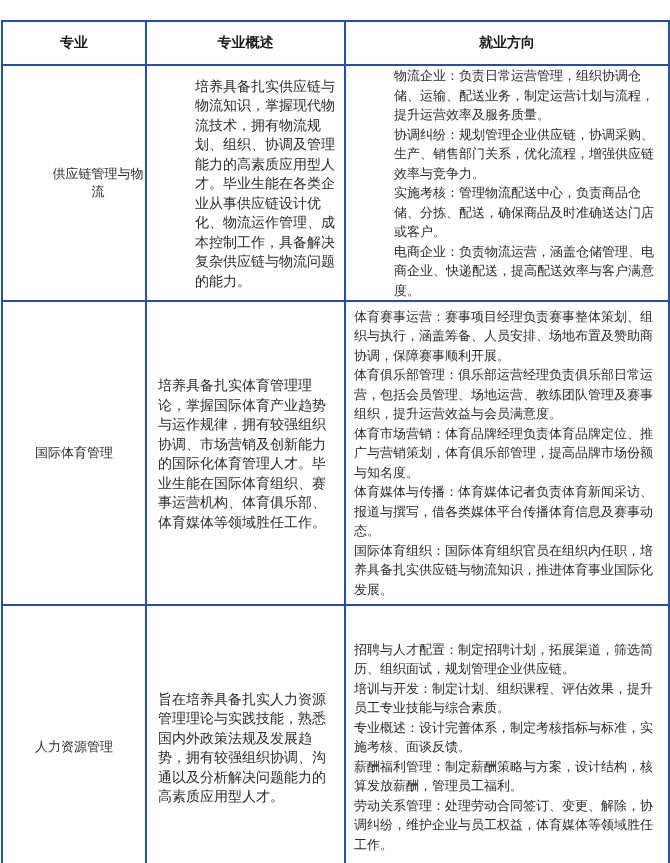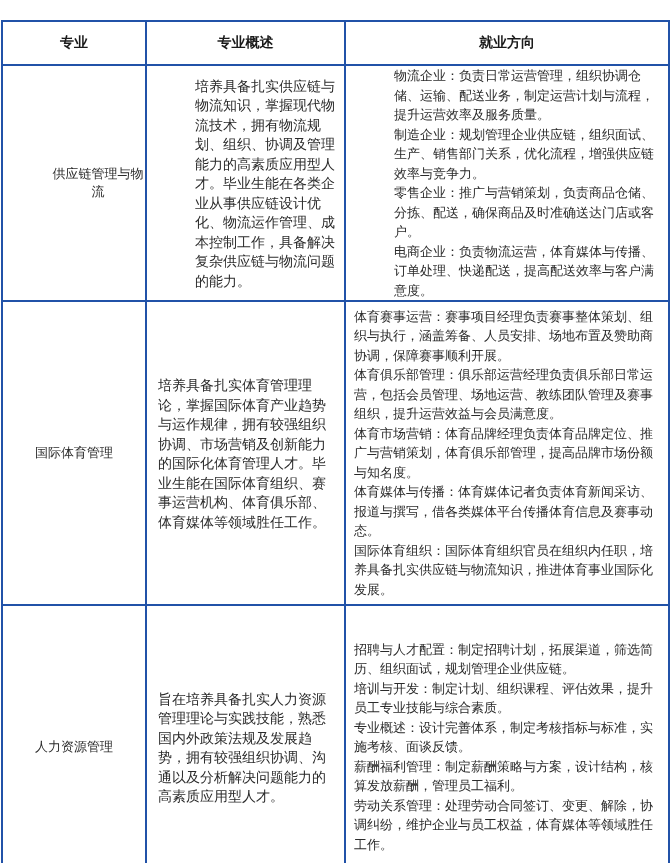--- a/index.html
+++ b/index.html
@@ -87,23 +87,23 @@
       </tr>
     </thead>
     <tbody>
       <tr class="r1">
         <td class="major">供应链管理与物流</td>
         <td class="overview">
           <span class="overview-text">培养具备扎实供应链与物流知识，掌握现代物流技术，拥有物流规划、组织、协调及管理能力的高素质应用型人才。毕业生能在各类企业从事供应链设计优化、物流运作管理、成本控制工作，具备解决复杂供应链与物流问题的能力。</span>
         </td>
         <td class="career">
           <span class="career-item">物流企业：负责日常运营管理，组织协调仓储、运输、配送业务，制定运营计划与流程，提升运营效率及服务质量。</span>
-          <span class="career-item">制造企业：规划管理企业供应链，组织面试、生产、销售部门关系，优化流程，增强供应链效率与竞争力。</span>
-          <span class="career-item">零售企业：推广与营销策划，负责商品仓储、分拣、配送，确保商品及时准确送达门店或客户。</span>
-          <span class="career-item">电商企业：负责物流运营，体育媒体与传播、订单处理、快递配送，提高配送效率与客户满意度。</span>
+          <span class="career-item">协调纠纷：规划管理企业供应链，协调采购、生产、销售部门关系，优化流程，增强供应链效率与竞争力。</span>
+          <span class="career-item">实施考核：管理物流配送中心，负责商品仓储、分拣、配送，确保商品及时准确送达门店或客户。</span>
+          <span class="career-item">电商企业：负责物流运营，涵盖仓储管理、电商企业、快递配送，提高配送效率与客户满意度。</span>
         </td>
       </tr>
       <tr class="r2">
         <td class="major">国际体育管理</td>
         <td class="overview">
           <span class="overview-text">培养具备扎实体育管理理论，掌握国际体育产业趋势与运作规律，拥有较强组织协调、市场营销及创新能力的国际化体育管理人才。毕业生能在国际体育组织、赛事运营机构、体育俱乐部、体育媒体等领域胜任工作。</span>
         </td>
         <td class="career">
           <span class="career-item">体育赛事运营：赛事项目经理负责赛事整体策划、组织与执行，涵盖筹备、人员安排、场地布置及赞助商协调，保障赛事顺利开展。</span>
           <span class="career-item">体育俱乐部管理：俱乐部运营经理负责俱乐部日常运营，包括会员管理、场地运营、教练团队管理及赛事组织，提升运营效益与会员满意度。</span>

